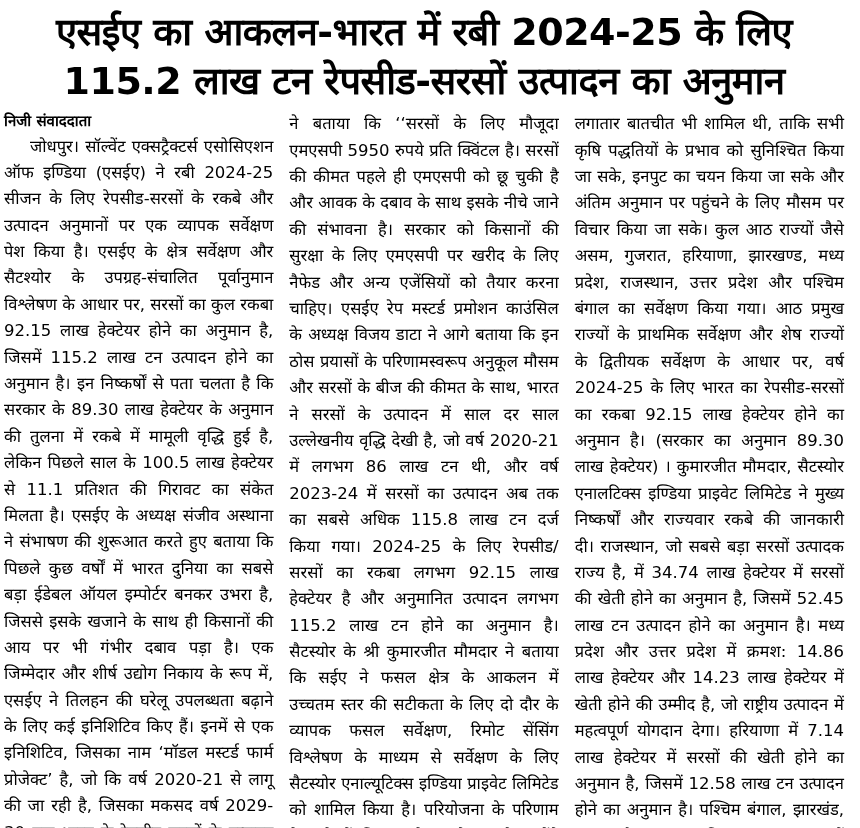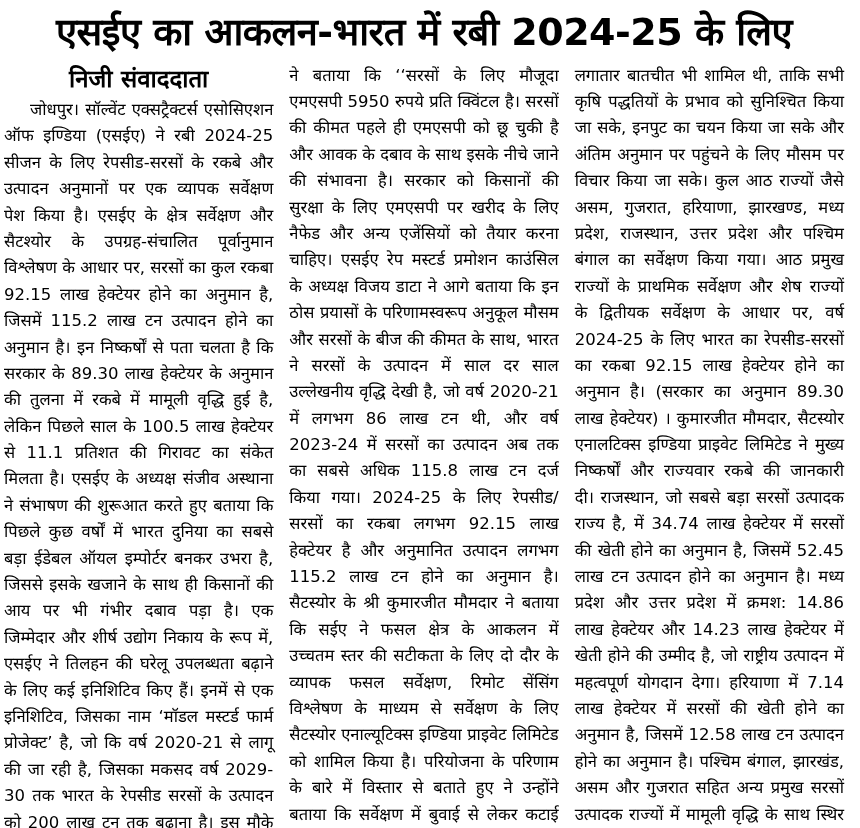--- a/index.html
+++ b/index.html
@@ -40,43 +40,44 @@
   .col {
     flex: 1 1 0;
     min-width: 0;
     font-size: 16.5px;
     line-height: 1.6;
     text-align: justify;
     text-justify: inter-word;
     color: #000000;
   }
   .byline {
-    text-align: center;
+    text-align: left;
     font-weight: 700;
-    font-size: 24px;
+    font-size: 15px;
     line-height: 1.35;
     margin: 0 0 2px 0;
   }
   .para {
     margin: 0;
   }
   .para.indent-first {
     text-indent: 26px;
   }
   .dateline {
     font-weight: 400;
   }
 </style>
 </head>
 <body>
 
 <div class="page">
 
   <header class="headline">
     <div class="hl-line">एसईए का आकलन-भारत में रबी 2024-25 के लिए</div>
+    <div class="hl-line">115.2 लाख टन रेपसीड-सरसों उत्पादन का अनुमान</div>
   </header>
 
   <div class="columns">
 
     <div class="col">
       <div class="byline">निजी संवाददाता</div>
       <p class="para indent-first"><b class="dateline">जोधपुर।</b><span> सॉल्वेंट एक्सट्रैक्टर्स एसोसिएशन ऑफ इण्डिया (एसईए) ने रबी 2024-25 सीजन के लिए रेपसीड-सरसों के रकबे और उत्पादन अनुमानों पर एक व्यापक सर्वेक्षण पेश किया है। एसईए के क्षेत्र सर्वेक्षण और सैटश्योर के उपग्रह-संचालित पूर्वानुमान विश्लेषण के आधार पर, सरसों का कुल रकबा 92.15 लाख हेक्टेयर होने का अनुमान है, जिसमें 115.2 लाख टन उत्पादन होने का अनुमान है। इन निष्कर्षों से पता चलता है कि सरकार के 89.30 लाख हेक्टेयर के अनुमान की तुलना में रकबे में मामूली वृद्धि हुई है, लेकिन पिछले साल के 100.5 लाख हेक्टेयर से 11.1 प्रतिशत की गिरावट का संकेत मिलता है। एसईए के अध्यक्ष संजीव अस्थाना ने संभाषण की शुरूआत करते हुए बताया कि पिछले कुछ वर्षों में भारत दुनिया का सबसे बड़ा ईडेबल ऑयल इम्पोर्टर बनकर उभरा है, जिससे इसके खजाने के साथ ही किसानों की आय पर भी गंभीर दबाव पड़ा है। एक जिम्मेदार और शीर्ष उद्योग निकाय के रूप में, एसईए ने तिलहन की घरेलू उपलब्धता बढ़ाने के लिए कई इनिशिटिव किए हैं। इनमें से एक इनिशिटिव, जिसका नाम ‘मॉडल मस्टर्ड फार्म प्रोजेक्ट’ है, जो कि वर्ष 2020-21 से लागू की जा रही है, जिसका मकसद वर्ष 2029-30 तक भारत के रेपसीड सरसों के उत्पादन को 200 लाख टन तक बढ़ाना है। इस मौके पर एक्जीक्यूटिव डायरेक्टर डॉ. बी.वी. मेहता</span></p>
     </div>
 
     <div class="col">

